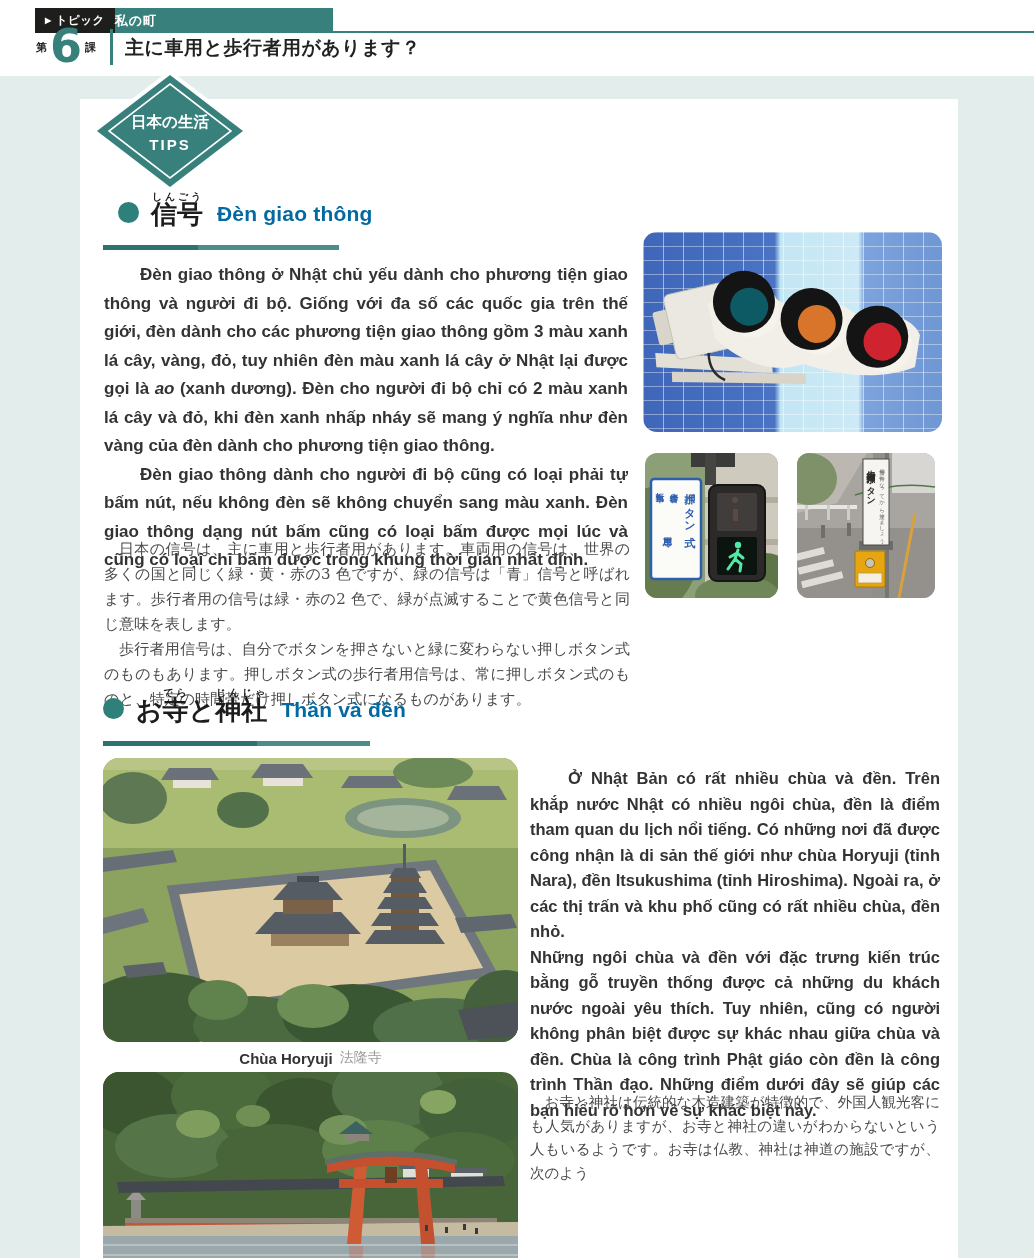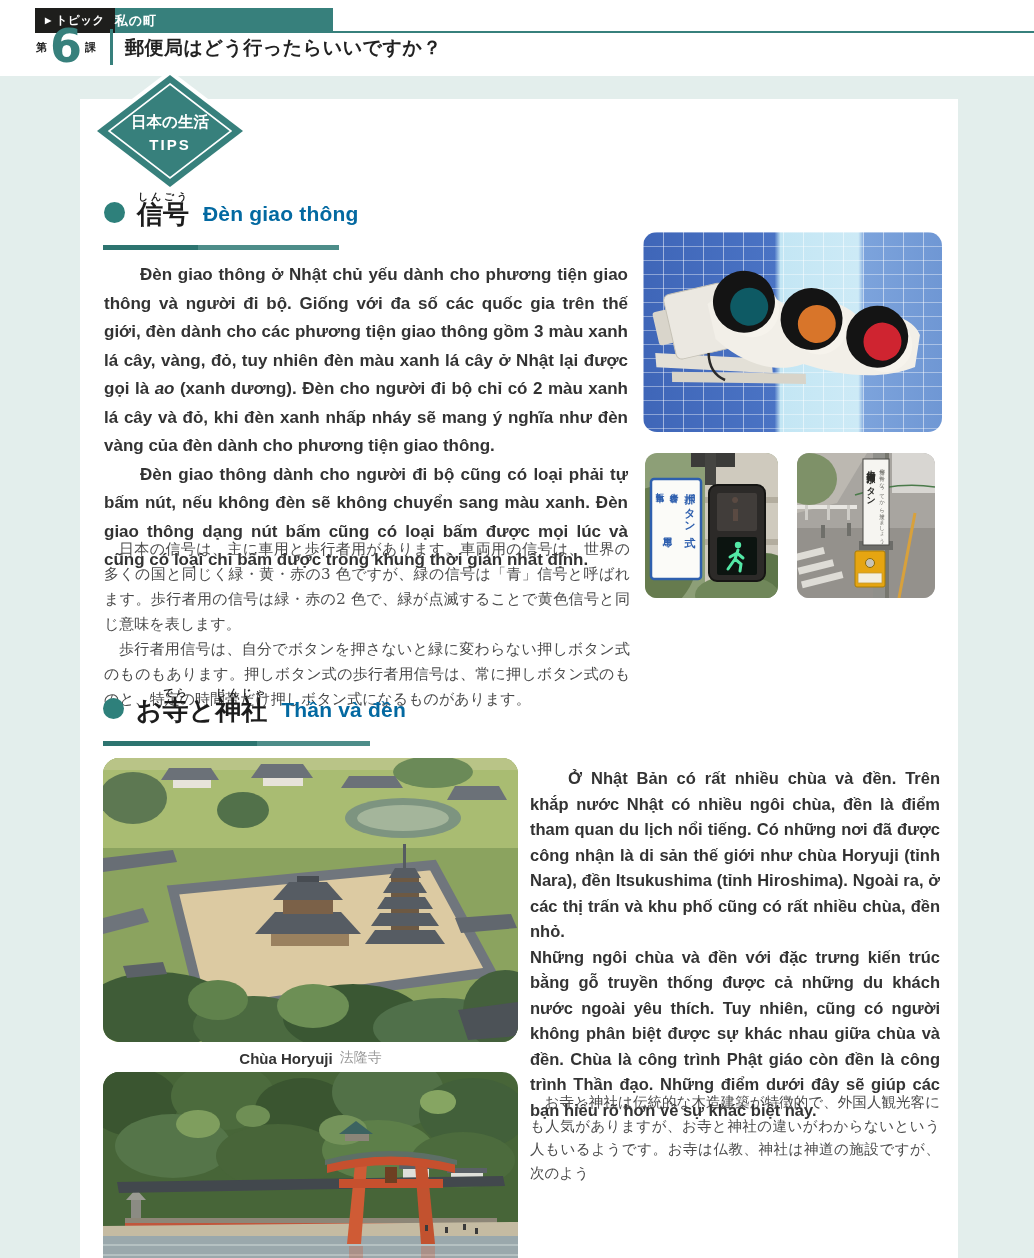--- a/index.html
+++ b/index.html
@@ -88,32 +88,32 @@
       <span>私の町</span>
     </div>
   </div>
   <div class="topic-rule"></div>
 
   <div class="lesson">
     <span class="lesson-prefix">第</span>
     <span class="lesson-number">6</span>
     <span class="lesson-suffix">課</span>
     <span class="lesson-divider"></span>
-    <span class="lesson-title">郵便局はどう行ったらいいですか？</span>
+    <span class="lesson-title">主に車用と歩行者用があります？</span>
   </div>
 
   <svg class="badge" viewBox="0 0 160 122">
     <polygon points="80,0 160,61 80,122 0,61" fill="#ffffff"></polygon>
     <polygon points="80,5 153,61 80,117 7,61" fill="#37807c"></polygon>
     <polygon points="80,14 141,61 80,108 19,61" fill="none" stroke="#ffffff" stroke-width="1.6"></polygon>
     <text x="80" y="57" text-anchor="middle" font-size="15.5">日本の生活</text>
     <text x="80" y="80" text-anchor="middle" font-size="15" letter-spacing="2">TIPS</text>
   </svg>
 
-  <div class="sec-head" style="left:104px; top:192px;">
+  <div class="sec-head" style="left:118px; top:192px;">
     <span class="sec-bullet"></span>
     <ruby class="sec-kanji"><span>信号</span><rt>しんごう</rt></ruby>
     <span class="sec-trans">Đèn giao thông</span>
   </div>
   <div class="sec-underline" style="left:103px; top:245px;">
     <span class="seg1" style="width:95px;"></span>
       <span class="seg2" style="width:141px;"></span>
   </div>
 
   <div class="vn-text s1-vn">

